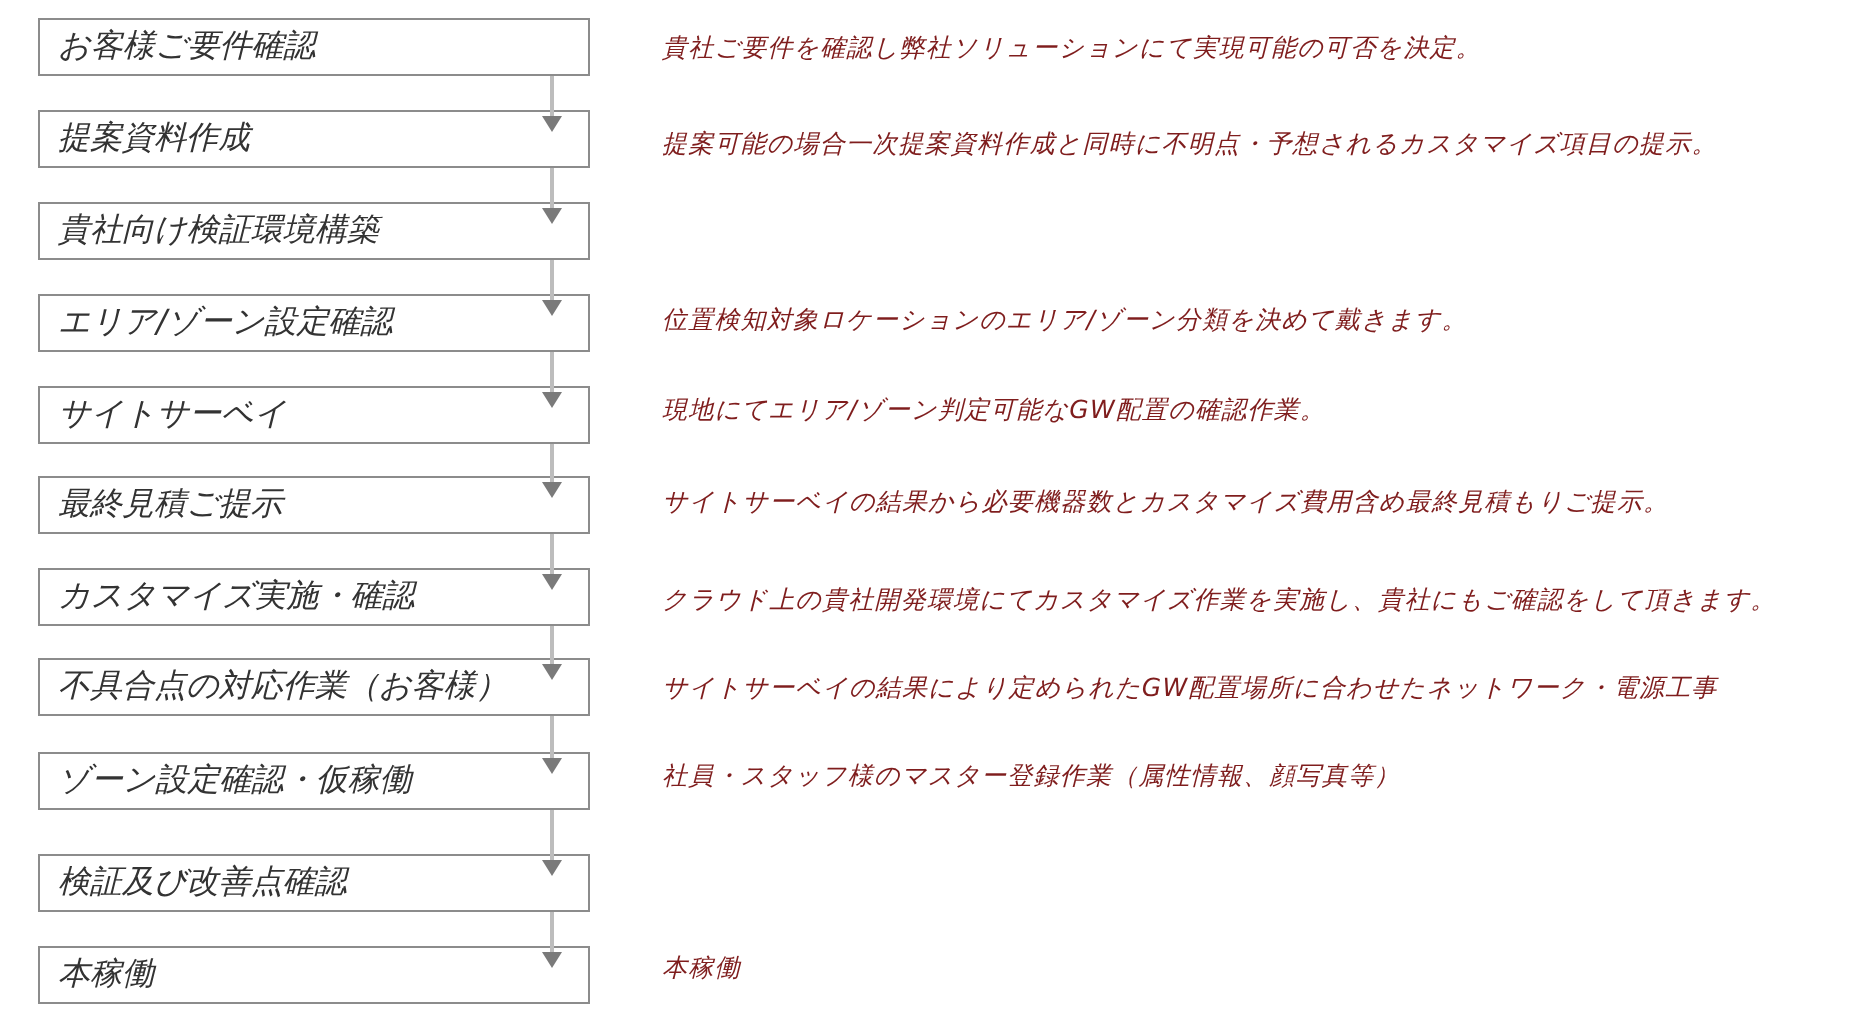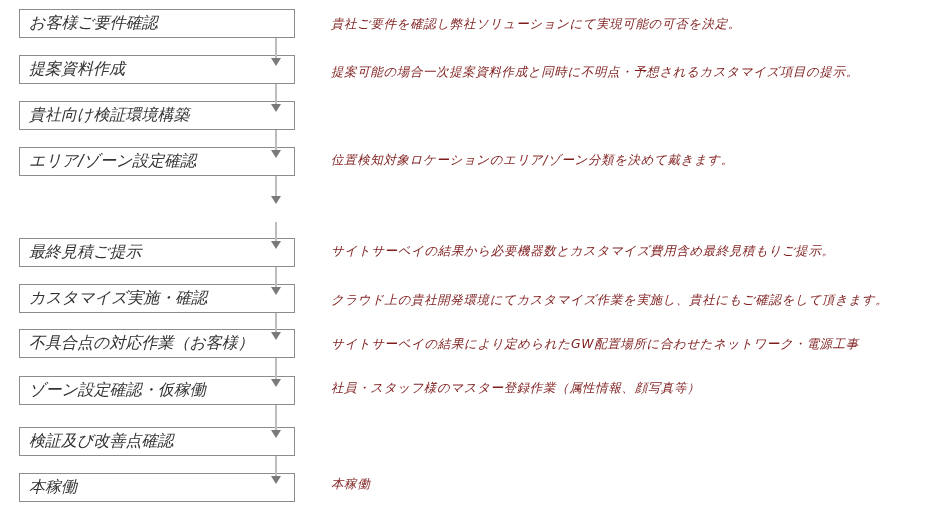--- a/index.html
+++ b/index.html
@@ -74,20 +74,23 @@
     </div>
   <div class="step-box" style="top:101px">
       <span>貴社向け検証環境構築</span>
     </div>
   <div class="step-box" style="top:55px">
       <span>提案資料作成</span>
     </div>
   <div class="step-box" style="top:147px">
       <span>エリア/ゾーン設定確認</span>
     </div>
+  <div class="step-box" style="top:193px">
+      <span>サイトサーベイ</span>
+    </div>
   <div class="step-box" style="top:238px">
       <span>最終見積ご提示</span>
     </div>
   <div class="step-box" style="top:284px">
       <span>カスタマイズ実施・確認</span>
     </div>
   <div class="step-box" style="top:329px">
       <span>不具合点の対応作業（お客様）</span>
     </div>
   <div class="step-box" style="top:376px">
@@ -126,19 +129,20 @@
 
   <div class="connector" style="top:405px;height:27px"></div>
   <div class="arrow-head" style="top:430px"></div>
 
   <div class="connector" style="top:456px;height:22px"></div>
   <div class="arrow-head" style="top:476px"></div>
 
   <div class="desc" style="top:16px">貴社ご要件を確認し弊社ソリューションにて実現可能の可否を決定。</div>
   <div class="desc" style="top:64px">提案可能の場合一次提案資料作成と同時に不明点・予想されるカスタマイズ項目の提示。</div>
   <div class="desc" style="top:152px">位置検知対象ロケーションのエリア/ゾーン分類を決めて戴きます。</div>
+  <div class="desc" style="top:197px">現地にてエリア/ゾーン判定可能なGW配置の確認作業。</div>
   <div class="desc" style="top:243px">サイトサーベイの結果から必要機器数とカスタマイズ費用含め最終見積もりご提示。</div>
   <div class="desc" style="top:292px">クラウド上の貴社開発環境にてカスタマイズ作業を実施し、貴社にもご確認をして頂きます。</div>
   <div class="desc" style="top:336px">サイトサーベイの結果により定められたGW配置場所に合わせたネットワーク・電源工事</div>
   <div class="desc" style="top:380px">社員・スタッフ様のマスター登録作業（属性情報、顔写真等）</div>
   <div class="desc" style="top:476px">本稼働</div>
 
 </div>
 
 </body></html>

